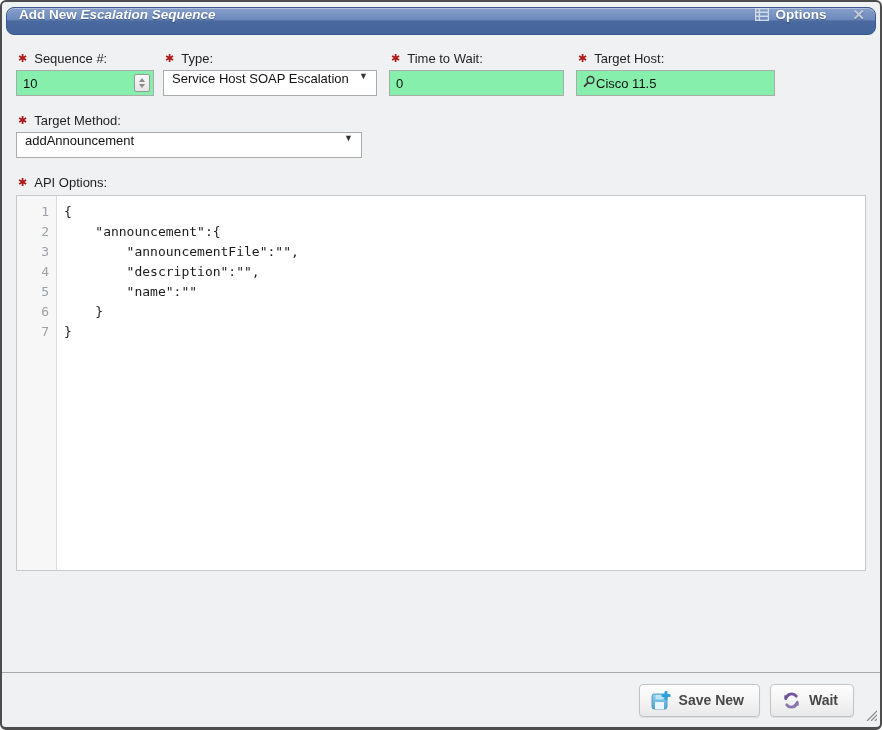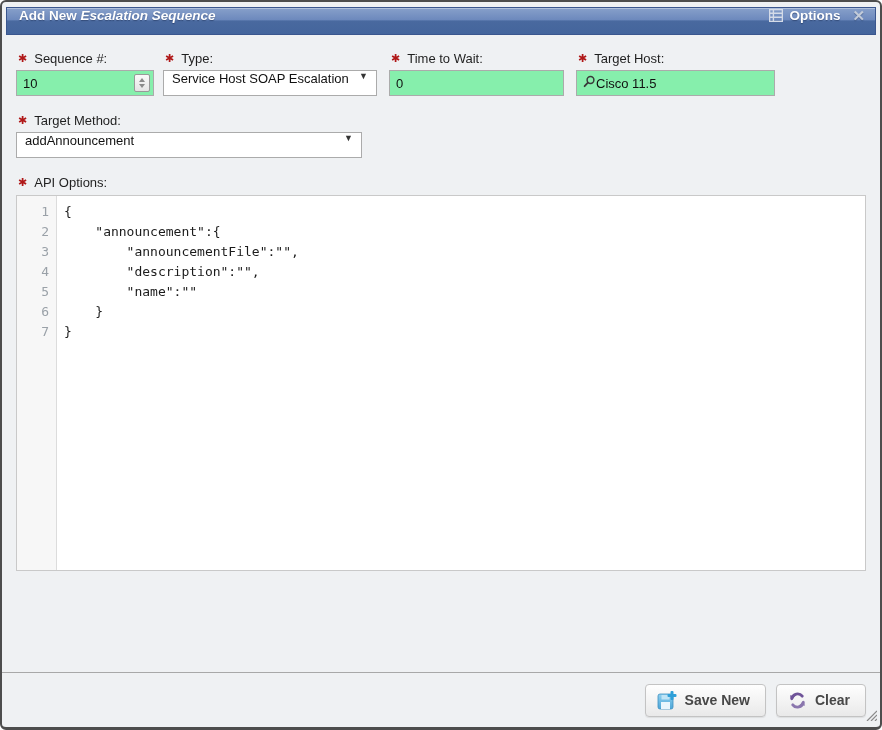--- a/index.html
+++ b/index.html
@@ -16,35 +16,35 @@
     background: #eff1f3;
     display: flex; flex-direction: column;
     overflow: hidden;
     position: relative;
   }
   
   .titlebar {
     margin: 5px 4px 0 4px;
     height: 28px;
     border: 1px solid #3a568e;
-    border-radius: 0;
+    border-radius: 8px;
     background: linear-gradient(to bottom, #87a0ca 0%, #6d89bd 45%, #49699f 50%, #44659c 100%);
     box-shadow: inset 0 1px 0 rgba(255,255,255,0.35);
-    display: flex; align-items: center;
+    display: flex; align-items: flex-end;
     padding: 0 10px 12px 12px;
     color: #ffffff;
     flex: 0 0 auto;
   }
   .titlebar .title {
     font-size: 13.5px; font-weight: bold;
     text-shadow: 0 1px 1px rgba(20,40,80,0.55);
     white-space: pre;
   }
   .titlebar .title .emph { font-style: italic; }
-  .titlebar-right { margin-left: auto; display: flex; align-items: center; gap: 12px; }
+  .titlebar-right { margin-left: auto; display: flex; align-items: center; gap: 26px; }
   .options-btn {
     display: flex; align-items: center; gap: 6px;
     font-size: 13.5px; font-weight: bold; color: #ffffff;
     text-shadow: 0 1px 1px rgba(20,40,80,0.55);
     cursor: pointer;
   }
   .options-btn svg { display: block; }
   .close-btn {
     color: #c2cbd9; font-weight: bold; font-size: 15px;
     cursor: pointer; line-height: 1;
@@ -121,21 +121,21 @@
     user-select: none;
   }
   .codearea { flex: 1 1 auto; padding: 6px 0 0 7px; color: #1c1c1c; }
   .code-line { white-space: pre; }
   
   .footer {
     flex: 0 0 55px;
     border-top: 1px solid #a8a8a8;
     display: flex; align-items: center; justify-content: flex-end;
     gap: 10px;
-    padding-right: 14px;
+    padding-right: 26px;
     position: relative;
   }
   .btn {
     height: 33px;
     border: 1px solid #c3c3c3;
     border-radius: 4px;
     background: linear-gradient(to bottom, #fefefe, #e9e9e9);
     box-shadow: 0 1px 1px rgba(0,0,0,0.08);
     display: flex; align-items: center; gap: 8px;
     padding: 0 15px 0 11px;
@@ -284,21 +284,21 @@
     </button>
     <button class="btn">
       <span>
         <svg width="19" height="19" viewBox="0 0 20 20">
           <path d="M4 8 A 6.2 6.2 0 0 1 15 5.5" fill="none" stroke="#6f5499" stroke-width="3" stroke-linecap="round"></path>
           <polygon points="2.2,4.5 7.5,5.5 3.2,10" fill="#6f5499"></polygon>
           <path d="M16 12 A 6.2 6.2 0 0 1 5 14.5" fill="none" stroke="#8a76ad" stroke-width="3" stroke-linecap="round"></path>
           <polygon points="17.8,15.5 12.5,14.5 16.8,10" fill="#8a76ad"></polygon>
         </svg>
       </span>
-      <span>Clear</span>
+      <span>Wait</span>
     </button>
     <span class="resize-grip">
       <svg width="13" height="13" viewBox="0 0 13 13">
         <line x1="3" y1="13" x2="13" y2="3" stroke="#8a8a8a" stroke-width="1.2"></line>
         <line x1="7" y1="13" x2="13" y2="7" stroke="#8a8a8a" stroke-width="1.2"></line>
         <line x1="11" y1="13" x2="13" y2="11" stroke="#8a8a8a" stroke-width="1.2"></line>
       </svg>
     </span>
   </div>
 </div>

